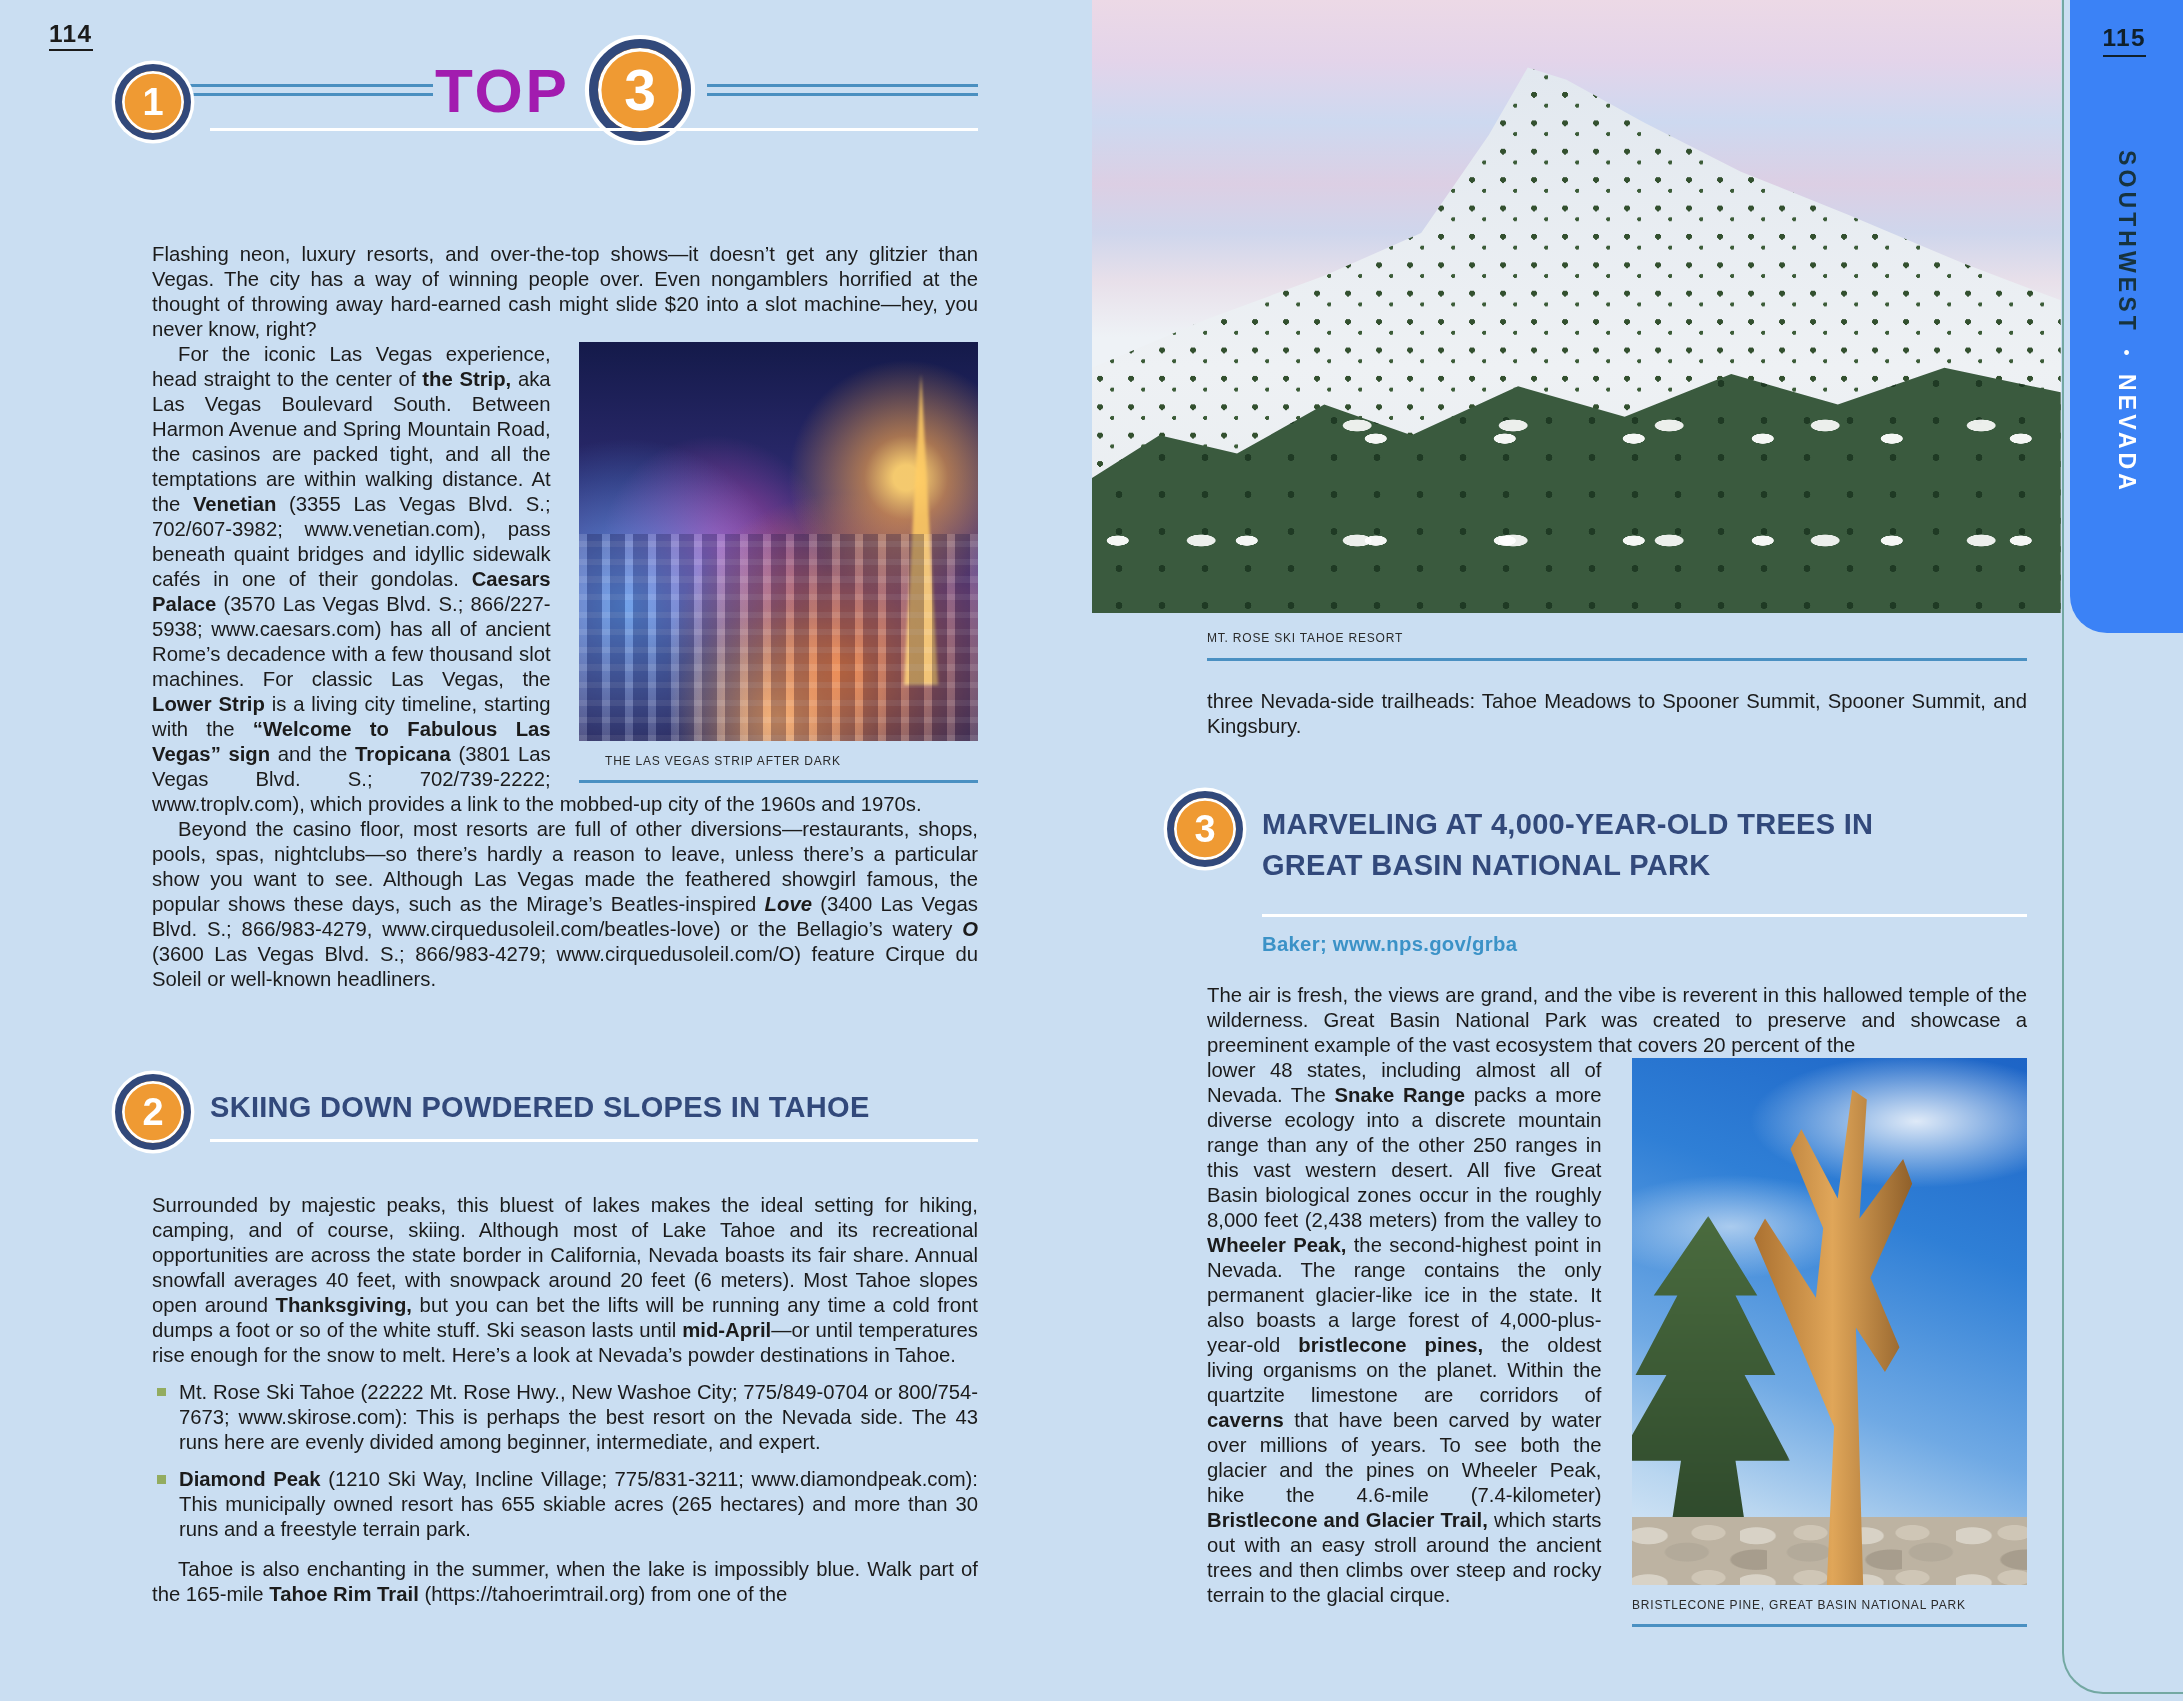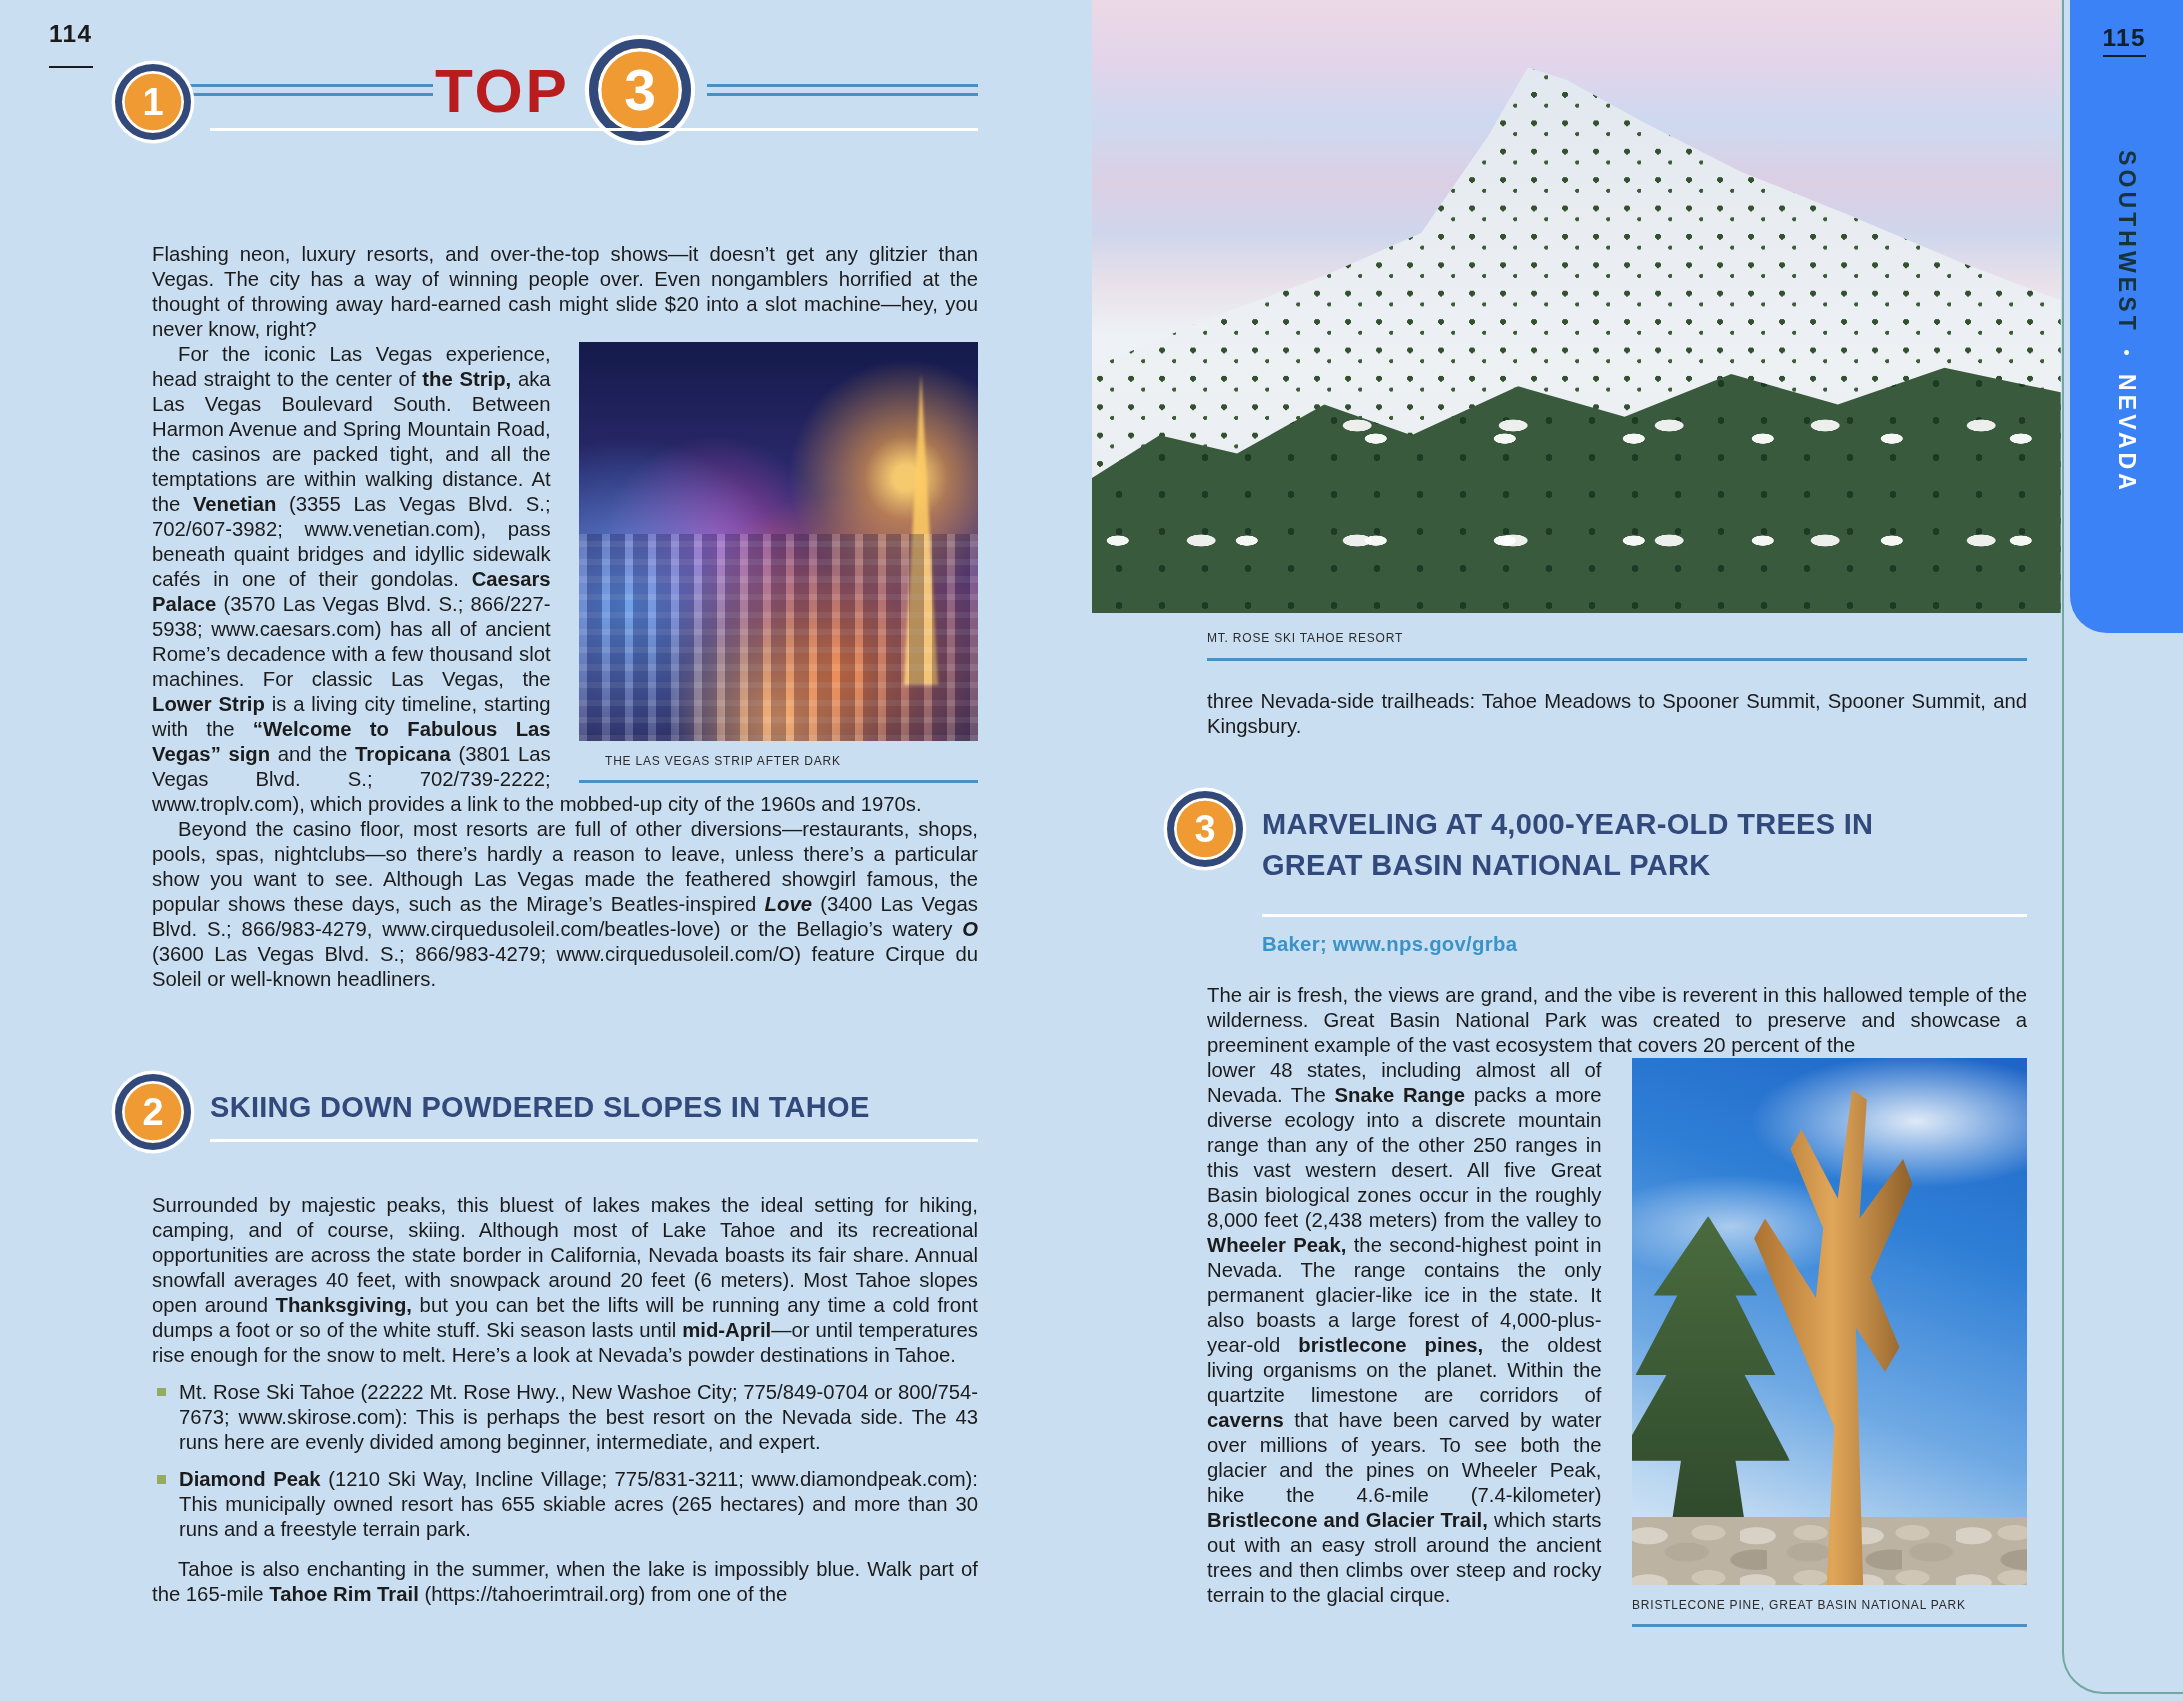--- a/index.html
+++ b/index.html
@@ -29,33 +29,33 @@
   .num-circle{
     box-sizing:border-box; width:76px; height:76px; border-radius:50%;
     background:#ef9a33; border:7.4px solid #32497b;
     box-shadow:0 0 0 3.4px #ffffff, inset 0 0 0 2.7px #ffffff;
     display:flex; align-items:center; justify-content:center;
     color:#ffffff; font-size:38px; font-weight:bold;
   }
   
   .hdr-rule{height:2.7px; background:#4a8fc0;}
   .top-label{
-    font-size:62px; font-weight:bold; color:#b91c1c; letter-spacing:2.7px; line-height:1;text-align:right;
+    font-size:62px; font-weight:bold; color:#a21caf; letter-spacing:2.7px; line-height:1;text-align:right;
   }
   .badge-circle{
     box-sizing:border-box; width:102px; height:102px; border-radius:50%;
     background:#ef9a33; border:9.5px solid #32497b;
     box-shadow:0 0 0 4.1px #ffffff, inset 0 0 0 3.4px #ffffff;
     display:flex; align-items:center; justify-content:center;
     color:#ffffff; font-size:57px; font-weight:bold;
   }
   
   .pagenum{
     font-size:24.4px; font-weight:bold; color:#1b1b1b; letter-spacing:1.4px;
-    border-bottom:2.7px solid #1b1b1b; padding-bottom:19px;
+    border-bottom:2.7px solid #1b1b1b; padding-bottom:2px;
   }
   
   .fig-right{float:right; margin-left:28.4px; margin-bottom:6.8px;}
   .fig-img{display:block; width:100%;}
   .fig-cap{margin-top:9.5px;}
   .fig-rule{margin-top:8.1px;}
   .vegas-art{
     height:399px; position:relative; overflow:hidden;
     background:
       radial-gradient(circle at 82% 34%, rgba(255,210,110,.95) 0 3%, rgba(255,170,70,.6) 10%, rgba(255,140,60,0) 28%),

